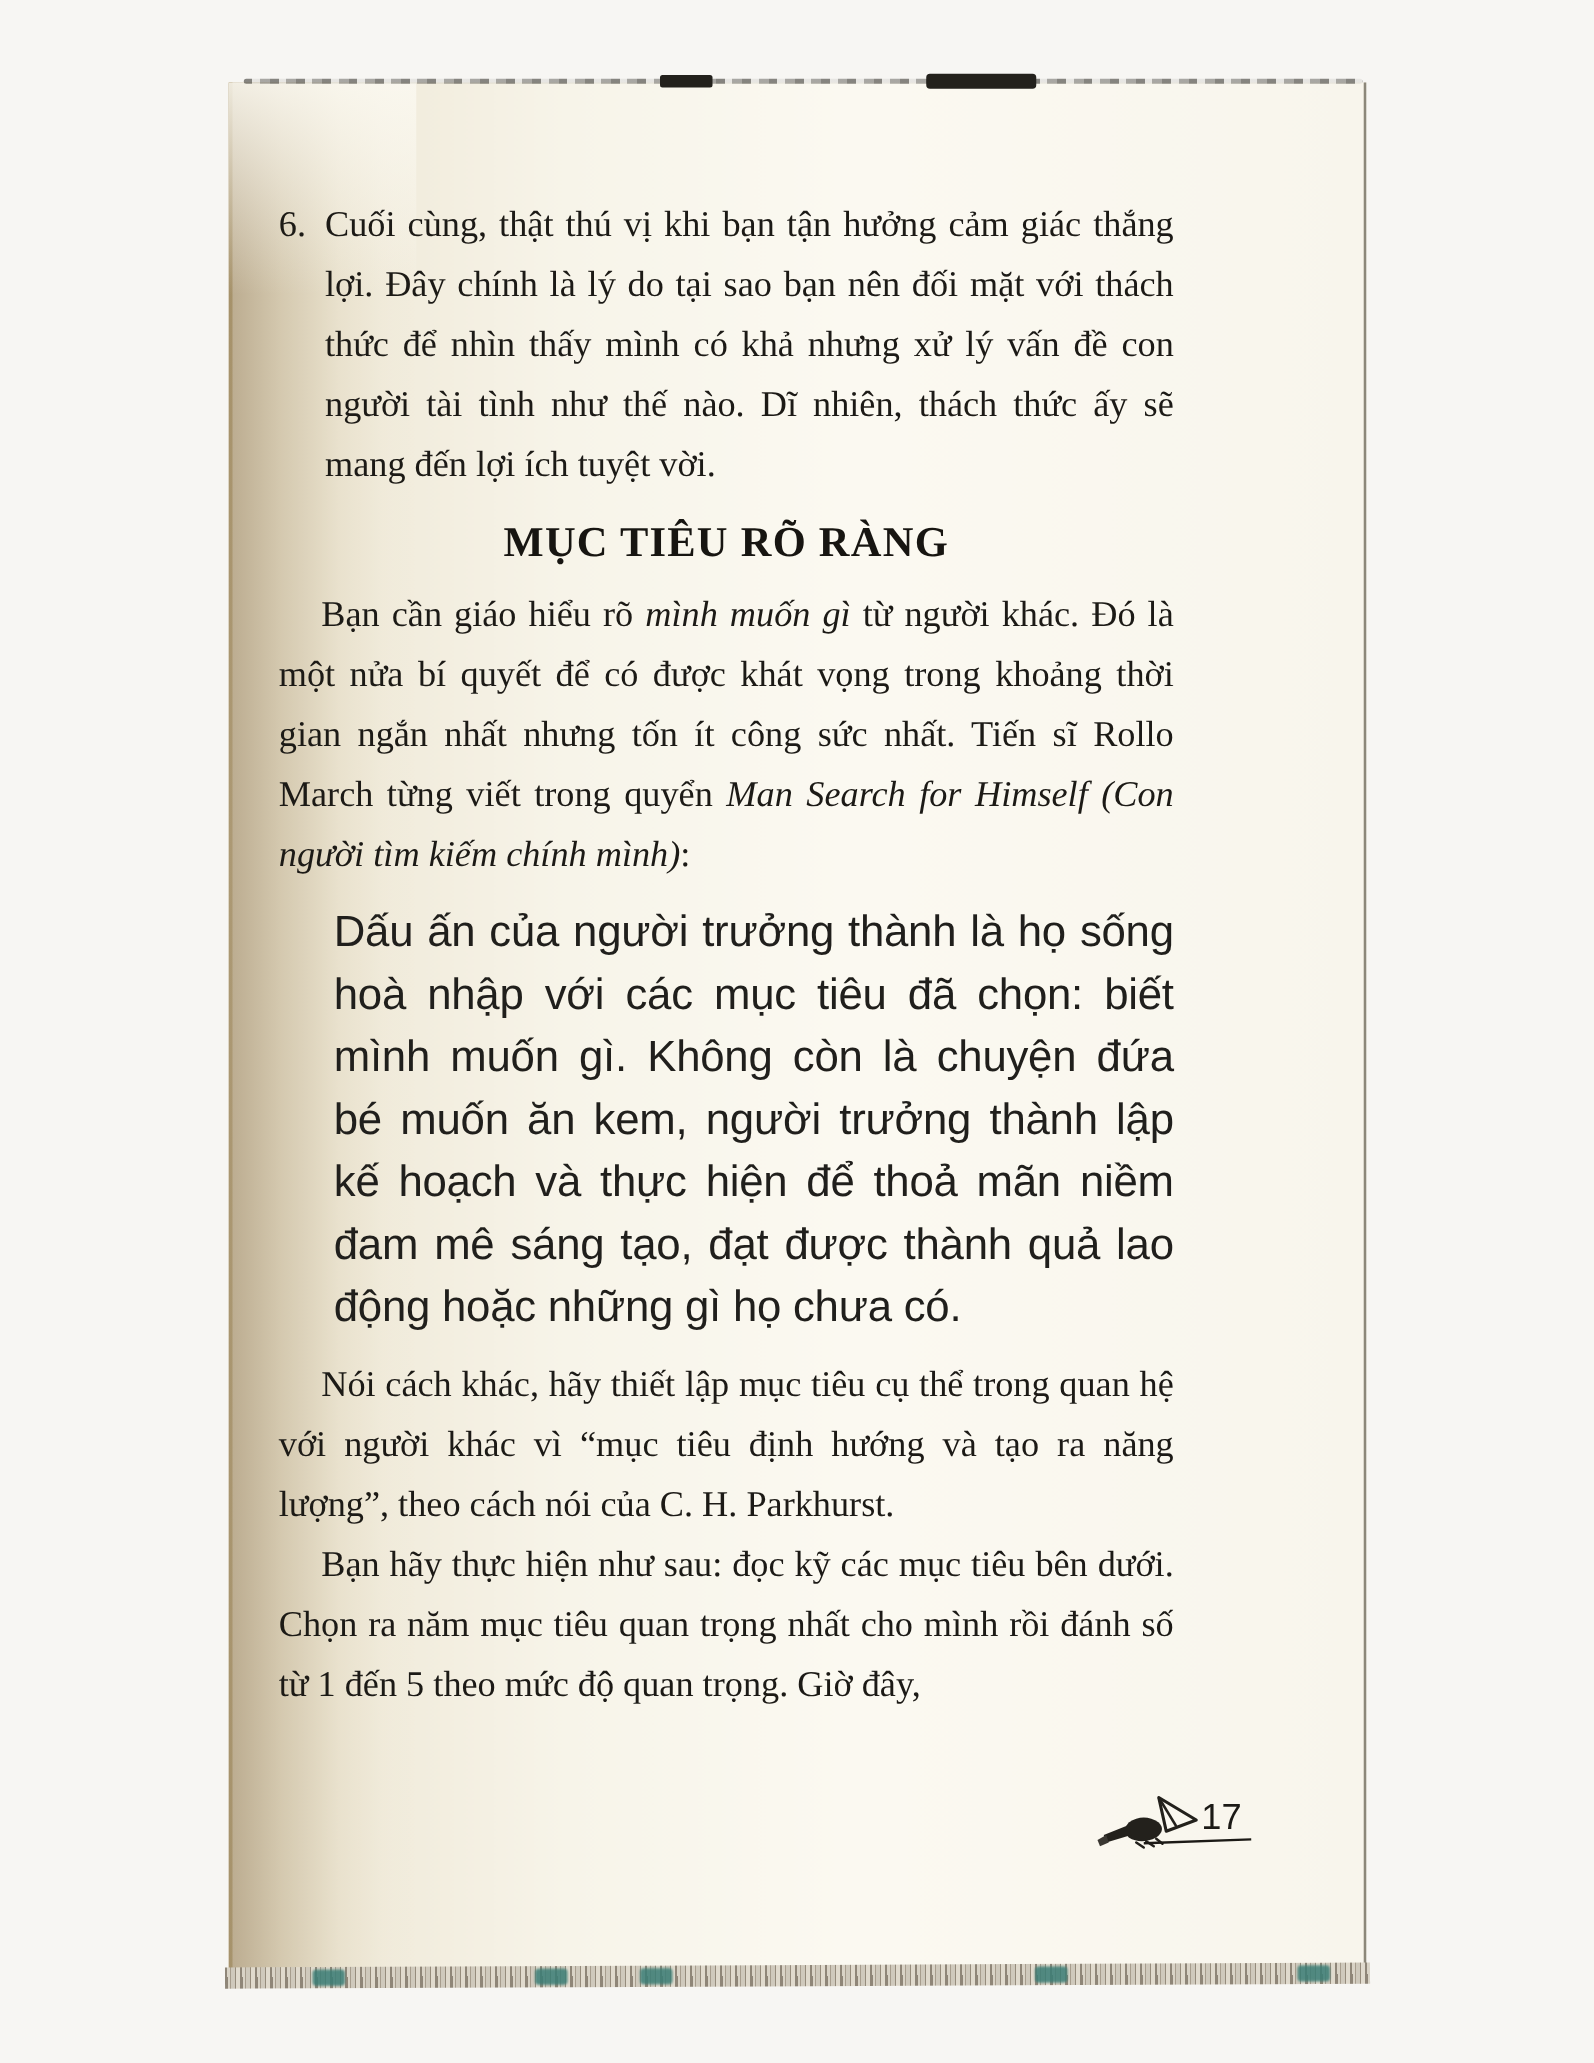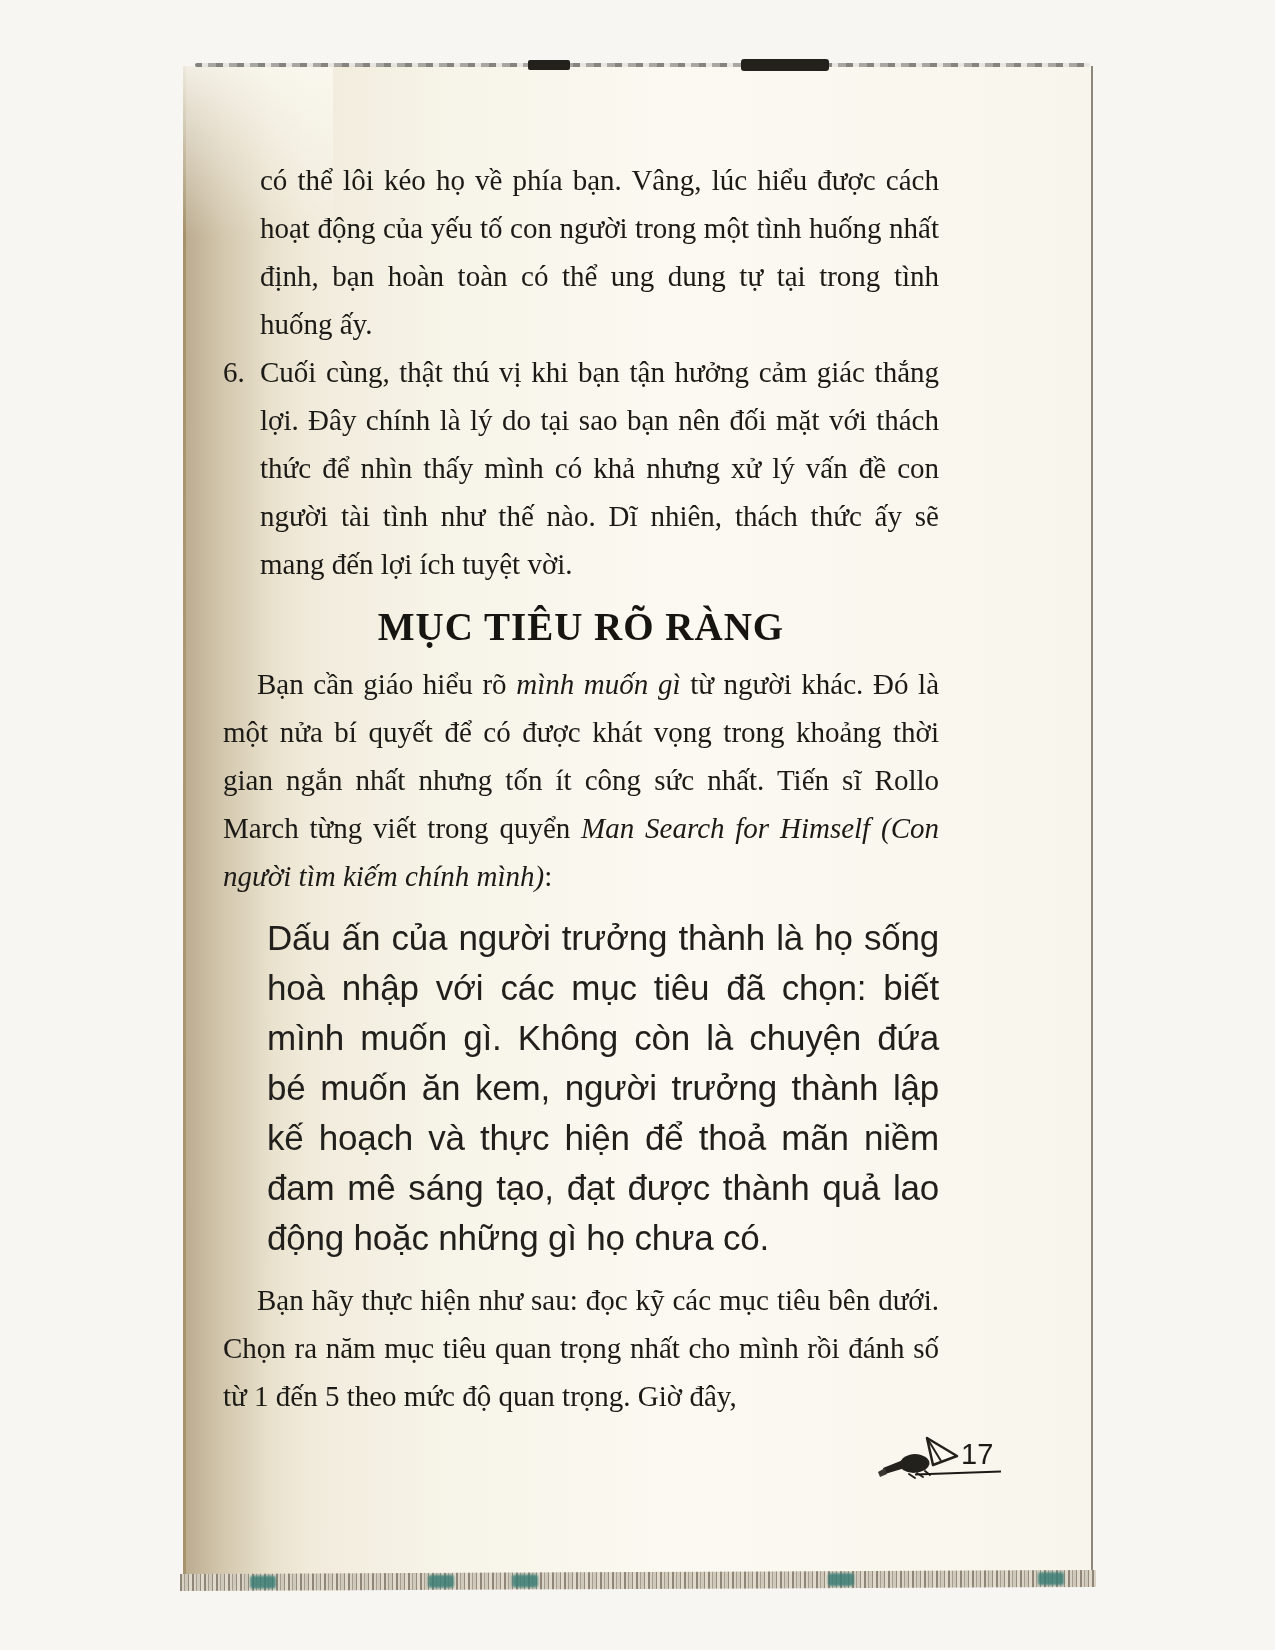--- a/index.html
+++ b/index.html
@@ -59,21 +59,21 @@
   
   .content {
     position:absolute; left:40px; top:90px; width:716px;
     font-size:29px; line-height:48px; color:#1c1a16; text-align:justify;
   }
   .content p { margin:0; }
   .indent { text-indent:34px; }
   .list-item { position:relative; padding-left:37px; }
   .list-marker { position:absolute; left:0; top:0; }
   .section-heading {
-    text-align:center; font-weight:700; font-size:39px; letter-spacing:1px;
+    text-align:center; font-weight:700; font-size:34px; letter-spacing:1px;
     margin:16px 0 10px 0; line-height:46px; color:#171511;
   }
   .quote {
     margin:13px 0 13px 44px; font-family:"Liberation Sans","DejaVu Sans",sans-serif;
     font-size:35px; line-height:50px; letter-spacing:-0.2px; color:#201f1c; text-align:justify;
   }
 
   
   .footer { position:absolute; left:692px; top:1364px; width:130px; height:52px; }
   .quill { position:absolute; left:0; top:2px; }
@@ -125,35 +125,33 @@
     <div class="page-edge-line"></div>
     <div class="left-shadow"></div>
     <div class="left-shadow-top-fade"></div>
 
     <div class="top-edge"></div>
     <div class="top-edge-blob1"></div>
     <div class="top-edge-blob2"></div>
 
     <div class="content">
 
-      <p class="list-item">
-        <span>có thể lôi kéo họ về phía bạn. Vâng, lúc hiểu được cách hoạt động của yếu tố con người trong một tình huống nhất định, bạn hoàn toàn có thể ung dung tự tại trong tình huống ấy.</span>
-      </p>
 
       <p class="list-item">
         <span class="list-marker">6.</span>
         <span>Cuối cùng, thật thú vị khi bạn tận hưởng cảm giác thắng lợi. Đây chính là lý do tại sao bạn nên đối mặt với thách thức để nhìn thấy mình có khả nhưng xử lý vấn đề con người tài tình như thế nào. Dĩ nhiên, thách thức ấy sẽ mang đến lợi ích tuyệt vời.</span>
       </p>
 
       <h2 class="section-heading">MỤC TIÊU RÕ RÀNG</h2>
 
       <p class="indent"><span>Bạn cần giáo hiểu rõ </span><span style="font-style: italic;">mình muốn gì</span><span> từ người khác. Đó là một nửa bí quyết để có được khát vọng trong khoảng thời gian ngắn nhất nhưng tốn ít công sức nhất. Tiến sĩ Rollo March từng viết trong quyển </span><span style="font-style: italic;">Man Search for Himself (Con người tìm kiếm chính mình)</span><span>:</span></p>
 
       <div class="quote">Dấu ấn của người trưởng thành là họ sống hoà nhập với các mục tiêu đã chọn: biết mình muốn gì. Không còn là chuyện đứa bé muốn ăn kem, người trưởng thành lập kế hoạch và thực hiện để thoả mãn niềm đam mê sáng tạo, đạt được thành quả lao động hoặc những gì họ chưa có.</div>
 
+      <p class="indent">Nói cách khác, hãy thiết lập mục tiêu cụ thể trong quan hệ với người khác vì “mục tiêu định hướng và tạo ra năng lượng”, theo cách nói của C. H. Parkhurst.</p>
 
       <p class="indent">Bạn hãy thực hiện như sau: đọc kỹ các mục tiêu bên dưới. Chọn ra năm mục tiêu quan trọng nhất cho mình rồi đánh số từ 1 đến 5 theo mức độ quan trọng. Giờ đây,</p>
     </div>
 
     <div class="footer">
       <svg class="quill" width="92" height="50" viewBox="0 0 92 50">
 
         <path d="M52 6 L82 24 L58 33 Z" fill="#faf8f0" stroke="#23211c" stroke-width="2.5" stroke-linejoin="round"></path>
         <path d="M52 6 L66 29" fill="none" stroke="#23211c" stroke-width="2"></path>
 

